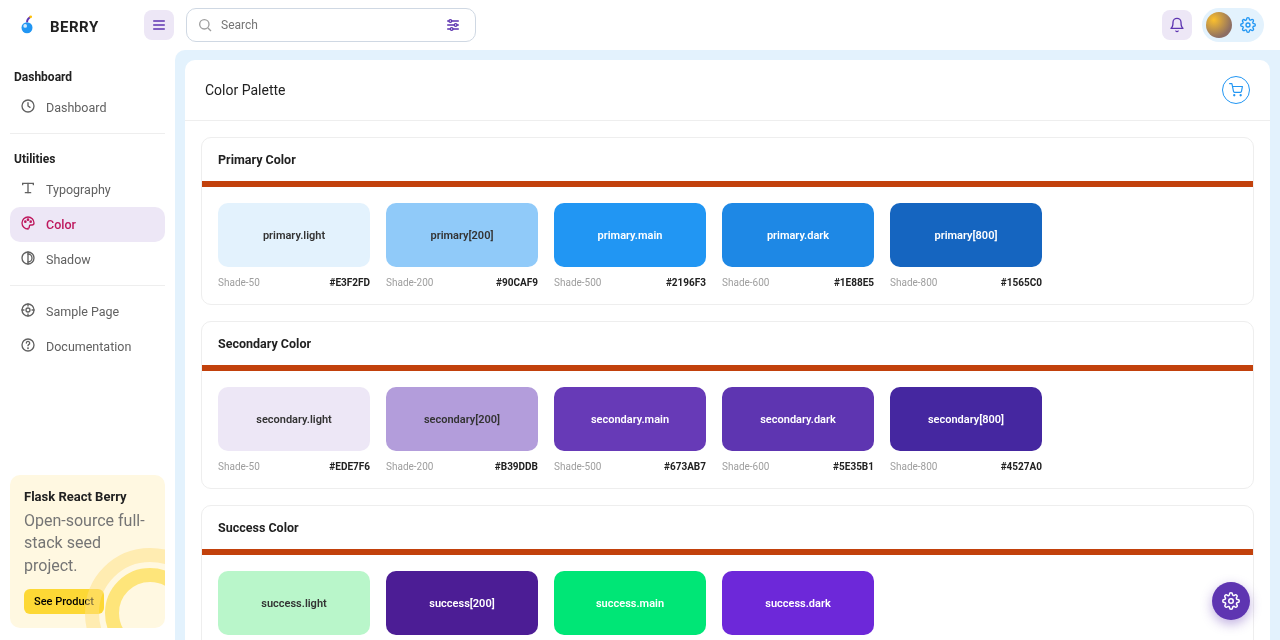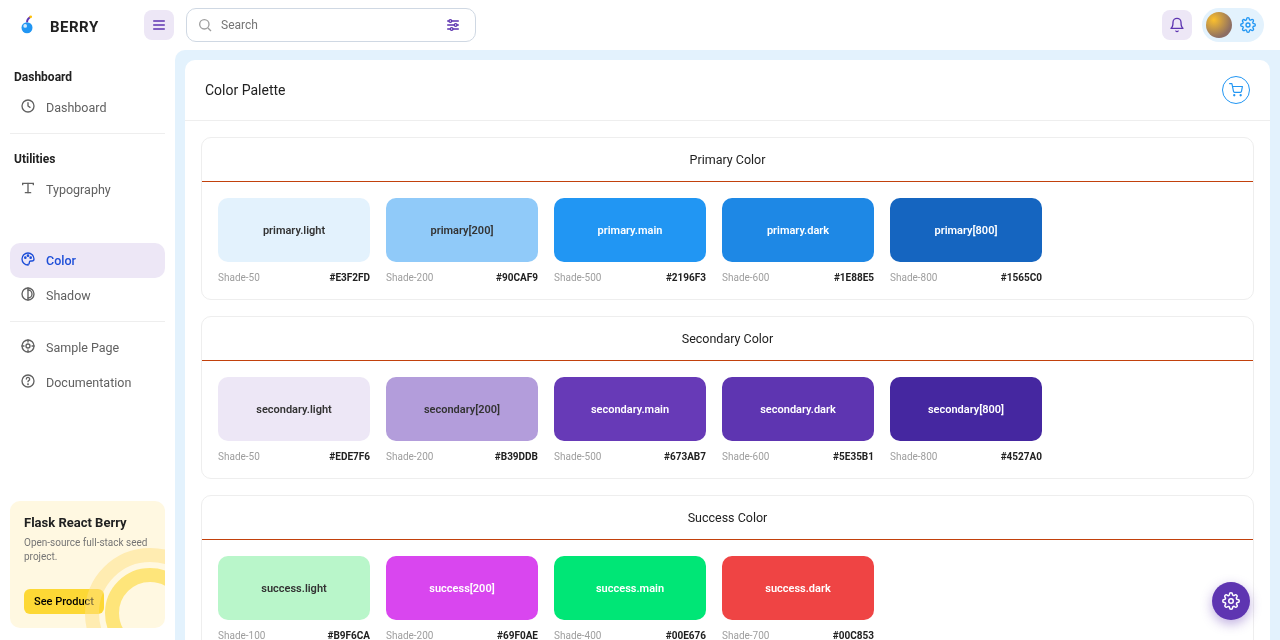--- a/index.html
+++ b/index.html
@@ -22,42 +22,42 @@
 .header-actions { margin-left: auto; display: flex; align-items: center; gap: 10px; }
 .bell-btn { width: 30px; height: 30px; border-radius: 8px; background: #ede7f6; display: flex; align-items: center; justify-content: center; cursor: pointer; }
 .bell-btn svg { width: 16px; height: 16px; stroke: #5e35b1; }
 .profile-chip { display: flex; align-items: center; gap: 8px; background: #e3f2fd; border-radius: 999px; padding: 4px 8px 4px 4px; cursor: pointer; }
 .avatar { width: 26px; height: 26px; border-radius: 50%; background: radial-gradient(circle at 30% 30%, #fbc02d, #8d6e63 70%); }
 .profile-chip svg { width: 16px; height: 16px; stroke: #2196f3; }
 
 .sidebar { width: 175px; padding: 60px 10px 12px; overflow-y: auto; flex-shrink: 0; background: #fff; display: flex; flex-direction: column; justify-content: flex-end; }
 .nav-section-title { font-size: 12px; font-weight: 700; color: #212121; padding: 10px 4px 6px; }
 .nav-item { display: flex; align-items: center; gap: 10px; padding: 8px 10px; border-radius: 10px; color: #616161; font-size: 12.5px; cursor: pointer; }
-.nav-item.active { background: #ede7f6; color: #1d4ed8; font-weight: 500; margin-top: 36px; }
+.nav-item.active { background: #ede7f6; color: #be185d; font-weight: 500; }
 .nav-item svg { width: 16px; height: 16px; stroke: currentColor; flex-shrink: 0; }
 .nav-item .chev { margin-left: auto; }
 hr.nav-div { border: none; border-top: 1px solid #eee; margin: 8px 0; }
 
 .promo { margin-top: auto; background: #fff8e1; border-radius: 10px; padding: 14px; position: relative; overflow: hidden; }
 .promo h4 { font-size: 13px; font-weight: 700; color: #212121; margin-bottom: 6px; }
-.promo p { font-size: 10px; color: #757575; line-height: 1.4; margin-bottom: 25px; }
+.promo p { font-size: 16px; color: #757575; line-height: 1.4; margin-bottom: 12px; }
 .promo button { background: #fdd835; border: none; border-radius: 6px; padding: 6px 10px; font-size: 11px; font-weight: 500; cursor: pointer; }
 .promo .ring { position: absolute; right: -30px; bottom: -30px; width: 90px; height: 90px; border: 14px solid #fdd835; border-radius: 50%; opacity: 0.6; }
 .promo .ring2 { position: absolute; right: -50px; bottom: -50px; width: 130px; height: 130px; border: 14px solid #ffe082; border-radius: 50%; opacity: 0.5; }
 
 .main { flex: 1; padding-top: 50px; background: #fff; display: flex; }
 .content-shell { flex: 1; background: #e3f2fd; border-radius: 10px 0 0 0; padding: 10px; overflow-y: auto; }
 .content-inner { background: #fff; border-radius: 10px; padding: 0 0 10px; }
 .page-head { display: flex; align-items: center; justify-content: space-between; padding: 16px 20px; border-bottom: 1px solid #eee; margin-bottom: 16px; }
 .page-head h1 { font-size: 14px; font-weight: 400; }
 .store-btn { width: 28px; height: 28px; border: 1.5px solid #2196f3; border-radius: 50%; display: flex; align-items: center; justify-content: center; cursor: pointer; }
 .store-btn svg { width: 14px; height: 14px; stroke: #2196f3; }
 
 .color-panel { border: 1px solid #eee; border-radius: 10px; margin: 0 16px 16px; }
-.panel-head { padding: 14px 16px; border-bottom: 1px solid #c2410c; font-size: 12.5px; font-weight: 400; text-align: center; }
+.panel-head { padding: 14px 16px; border-bottom: 6px solid #c2410c; font-size: 12.5px; font-weight: 700; }
 .swatch-row { display: flex; gap: 16px; padding: 16px; flex-wrap: wrap; }
 .swatch-col { width: 152px; }
 .swatch { height: 64px; border-radius: 10px; display: flex; align-items: center; justify-content: center; font-size: 11px; font-weight: 600; }
 .swatch.light { color: #333; }
 .swatch.dark { color: #fff; }
 .swatch-meta { display: flex; justify-content: space-between; margin-top: 10px; font-size: 10px; }
 .swatch-meta .shade { color: #9e9e9e; }
 .swatch-meta .hex { font-weight: 700; color: #212121; text-align: center; }
 
 .fab { position: fixed; right: 30px; bottom: 20px; width: 38px; height: 38px; border-radius: 50%; background: #5e35b1; display: flex; align-items: center; justify-content: center; box-shadow: 0 4px 12px rgba(94,53,177,0.4); cursor: pointer; }
@@ -286,35 +286,35 @@
               <div class="panel-head">Success Color</div>
               <div class="swatch-row">
                 <div class="swatch-col">
                   <div class="swatch light" style="background:#B9F6CA">success.light</div>
                   <div class="swatch-meta">
                     <span class="shade">Shade-100</span>
                     <span class="hex">#B9F6CA</span>
                   </div>
                 </div>
                 <div class="swatch-col">
-                  <div class="swatch dark" style="background:#d946ef">success[200]</div>
+                  <div class="swatch dark" style="background:#4c1d95">success[200]</div>
                   <div class="swatch-meta">
                     <span class="shade">Shade-200</span>
                     <span class="hex">#69F0AE</span>
                   </div>
                 </div>
                 <div class="swatch-col">
                   <div class="swatch dark" style="background:#00E676">success.main</div>
                   <div class="swatch-meta">
                     <span class="shade">Shade-400</span>
                     <span class="hex">#00E676</span>
                   </div>
                 </div>
                 <div class="swatch-col">
-                  <div class="swatch dark" style="background:#ef4444">success.dark</div>
+                  <div class="swatch dark" style="background:#6d28d9">success.dark</div>
                   <div class="swatch-meta">
                     <span class="shade">Shade-700</span>
                     <span class="hex">#00C853</span>
                   </div>
                 </div>
               </div>
             </div>
           </div>
       </div>
     </div>

